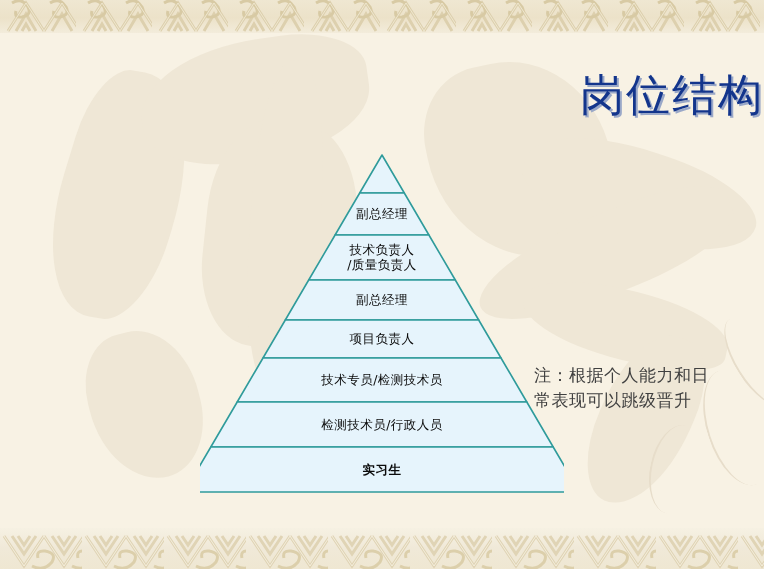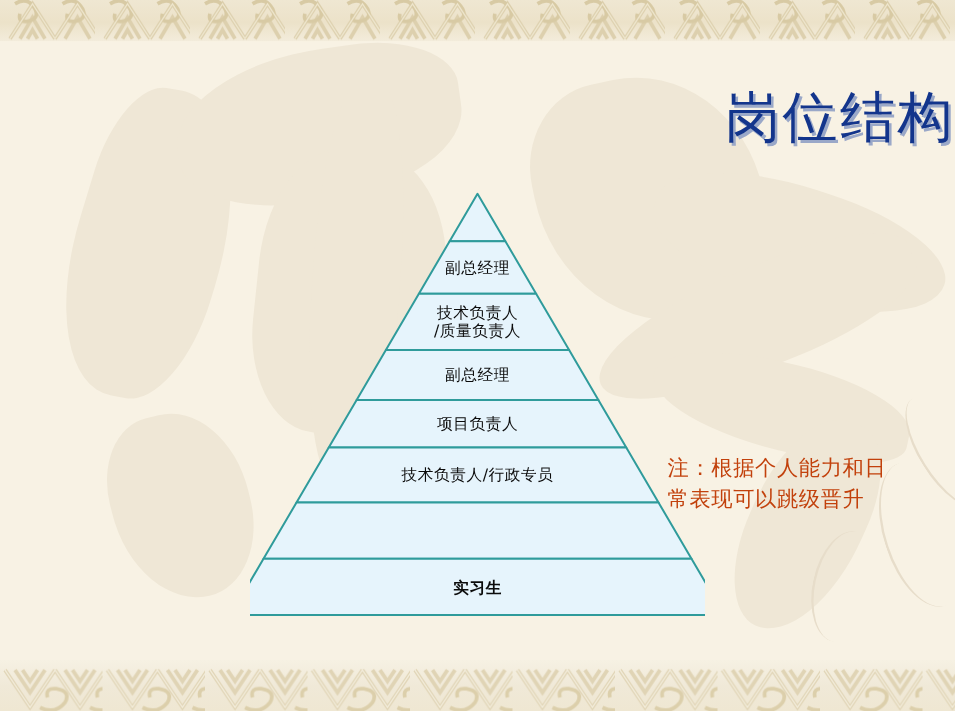--- a/index.html
+++ b/index.html
@@ -117,21 +117,21 @@
     pointer-events: none;
     white-space: pre-line;
   }
 
   
   .note {
     position: absolute;
     left: 534px;
     top: 363px;
     width: 224px;
-    color: #c2410c;
+    color: #404040;
     font-size: 17px;
     line-height: 25px;
     letter-spacing: 0.5px;
     font-family: "DejaVu Sans", "Liberation Sans", sans-serif;
     white-space: pre-line;
   }
 </style>
 </head>
 <body>
 
@@ -201,21 +201,22 @@
 
         <polygon points="353.2,299 379.6,344 -15.6,344 10.8,299"></polygon>
       </g>
     </svg>
 
     <div class="layer-label" style="top:58px;">副总经理</div>
     <div class="layer-label" style="top:94px;">技术负责人
 /质量负责人</div>
     <div class="layer-label" style="top:144px;">副总经理</div>
     <div class="layer-label" style="top:183px;">项目负责人</div>
-    <div class="layer-label" style="top:224px;">技术负责人/行政专员</div>
+    <div class="layer-label" style="top:224px;">技术专员/检测技术员</div>
+    <div class="layer-label" style="top:269px;">检测技术员/行政人员</div>
     <div class="layer-label" style="top:314px;font-weight:bold;">实习生</div>
   </div>
 
   <div class="note">注：根据个人能力和日
 常表现可以跳级晋升</div>
 
   <div class="border-band border-bottom">
     <div class="band-bg-bottom"></div>
     <svg class="meander" viewBox="0 0 764 41" preserveAspectRatio="none">
       <defs>

